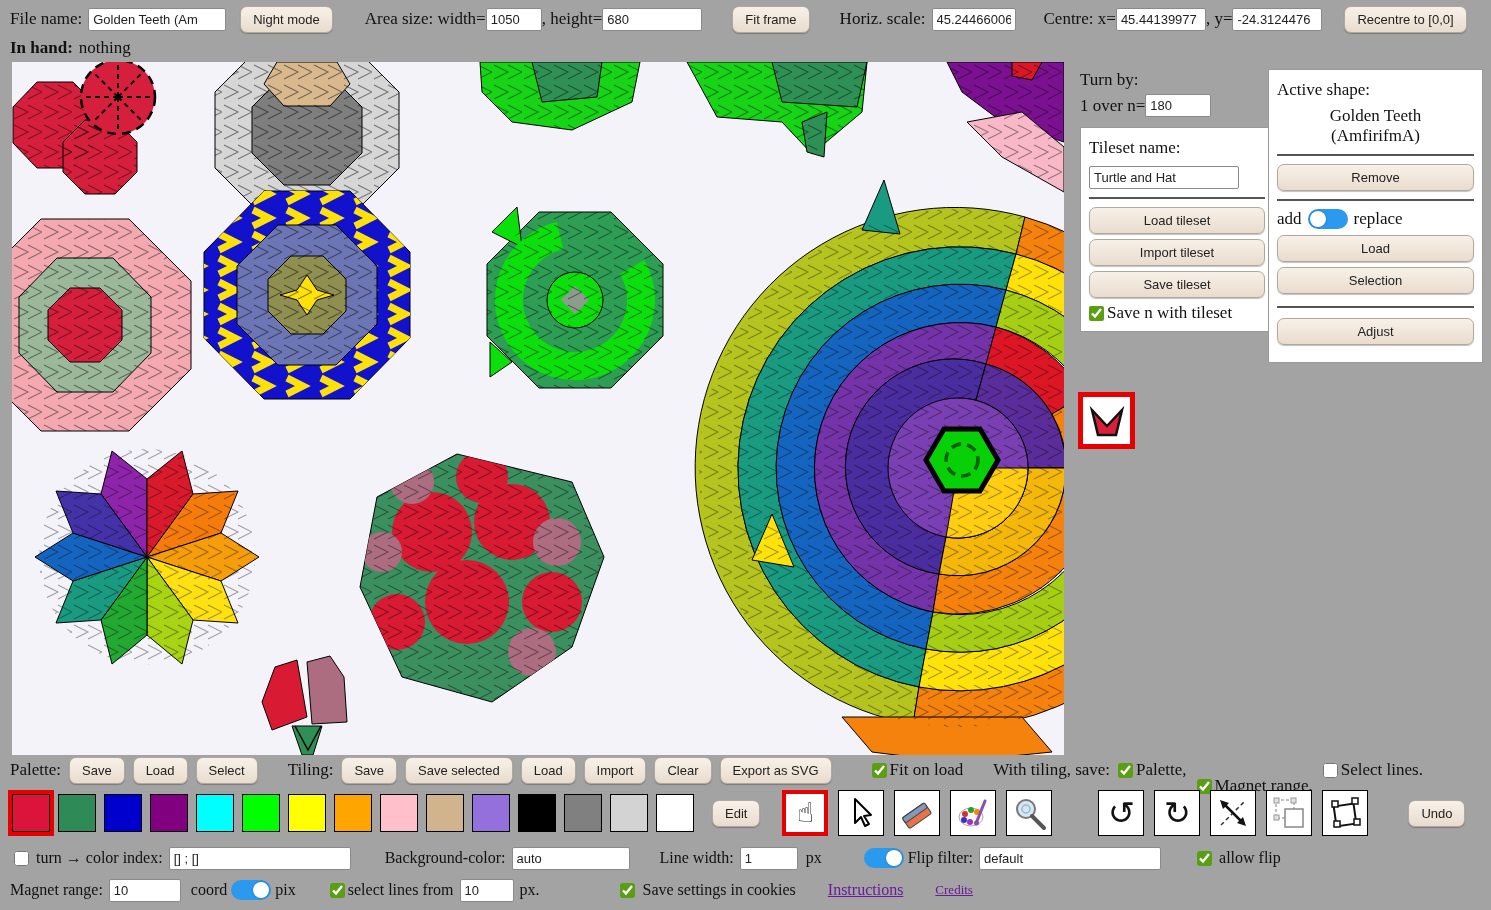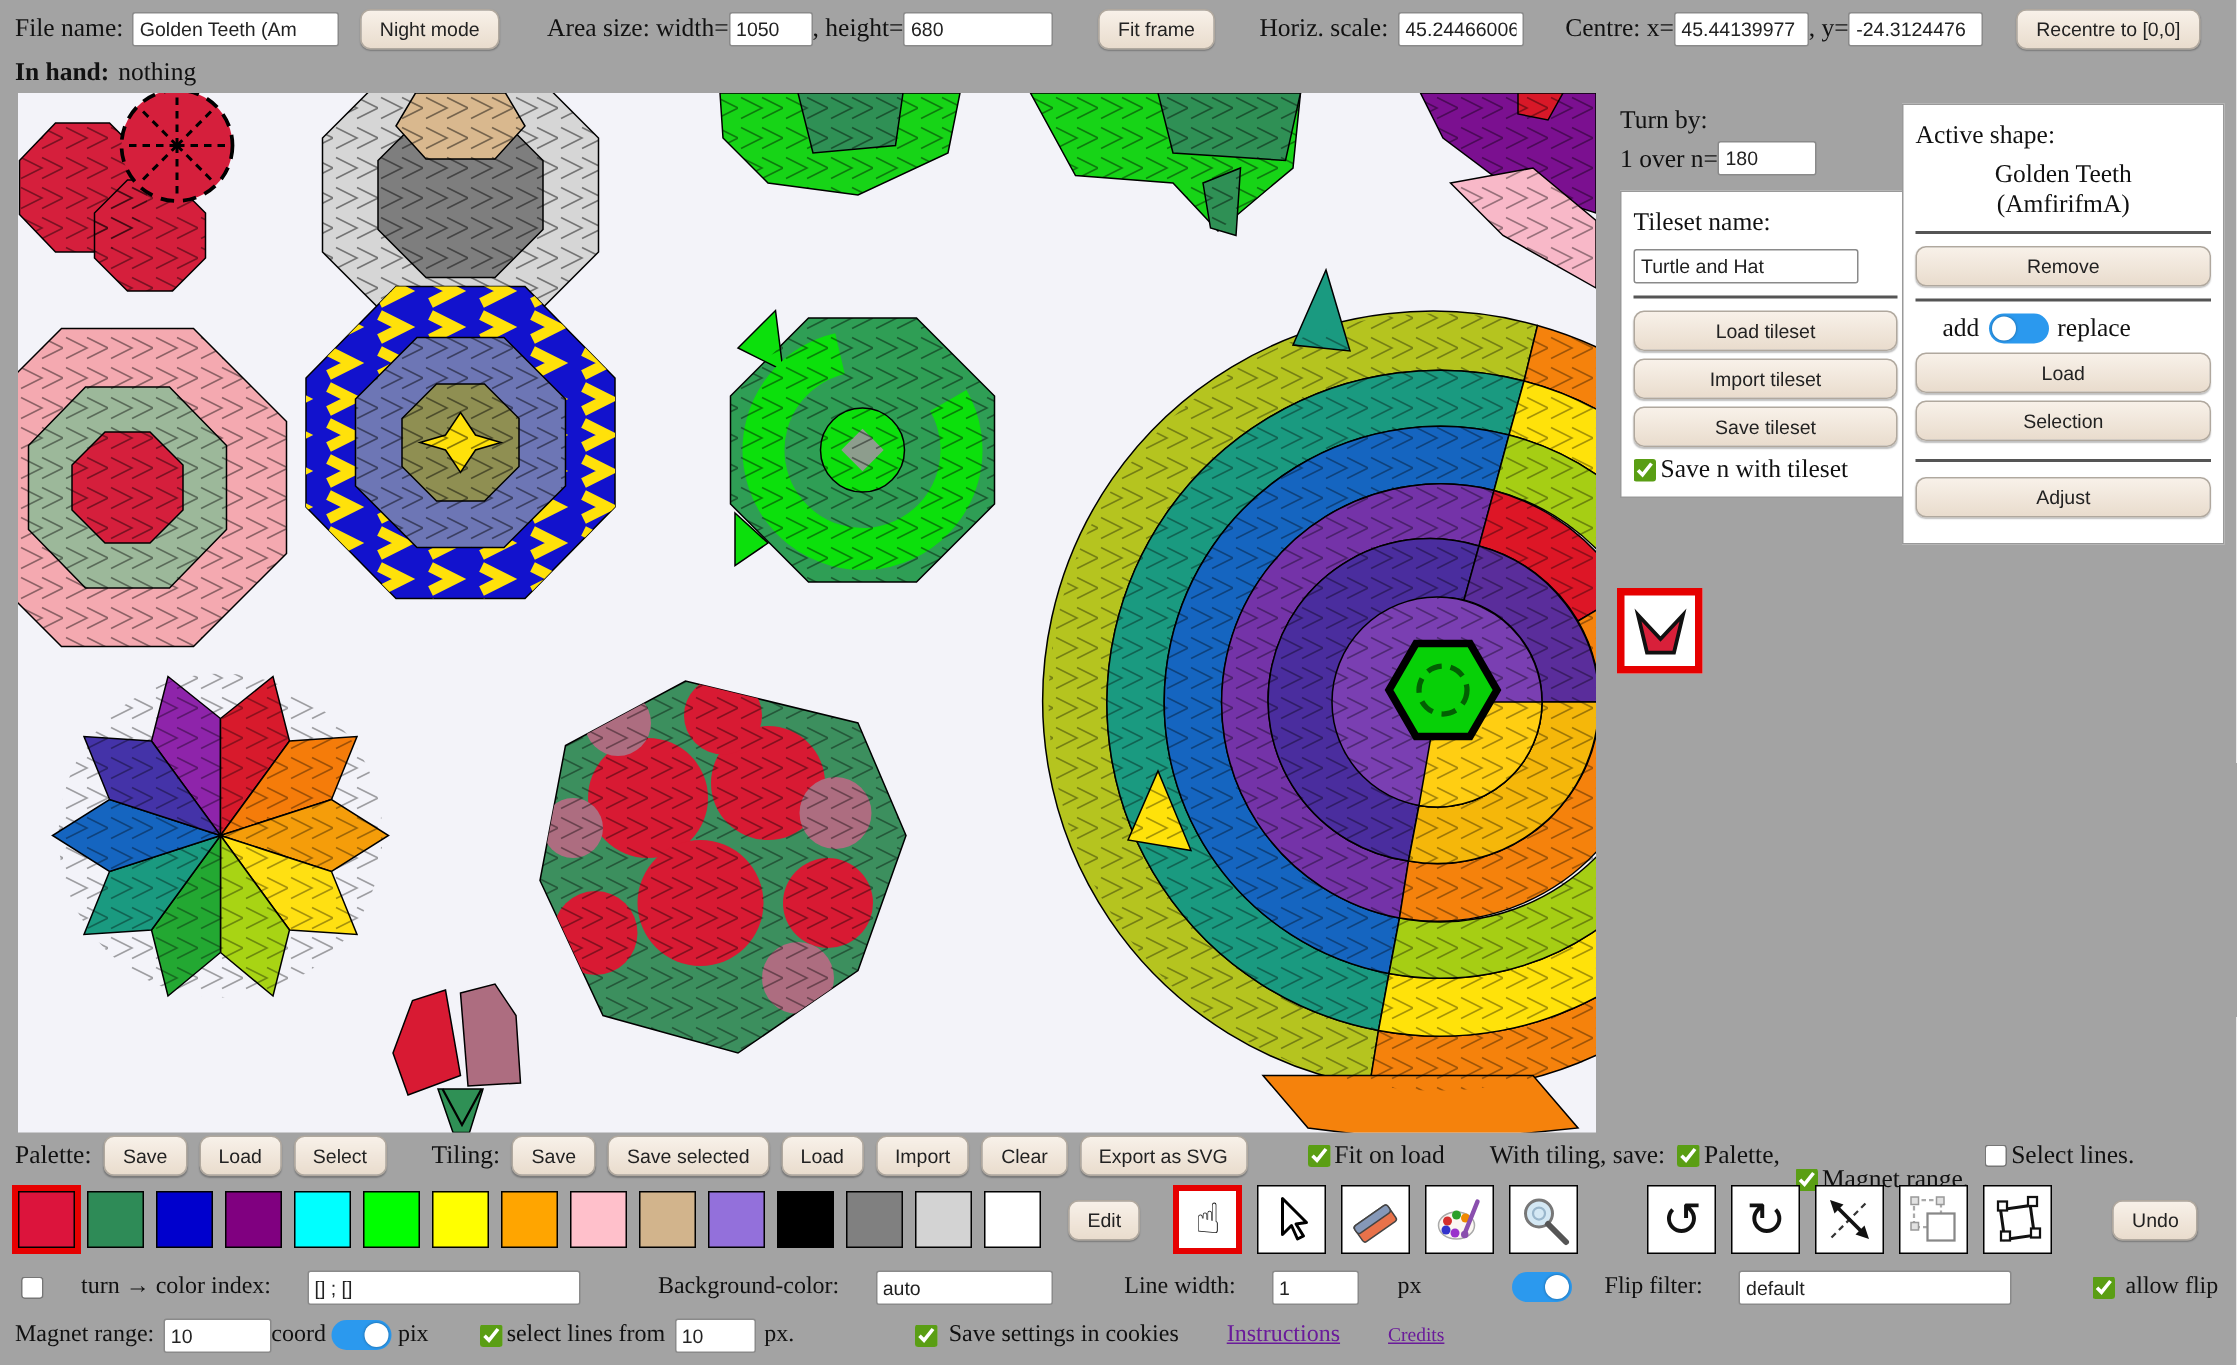--- a/index.html
+++ b/index.html
@@ -235,21 +235,21 @@
     </label>
   </div>
 
   <div class="panel" style="left:1268px;top:69px;width:197px;padding:10px 8px 12px;">
     <div class="lbl">Active shape:</div>
     <div class="lbl" style="text-align:center;margin-top:6px;">Golden Teeth</div>
     <div class="lbl" style="text-align:center;">(AmfirifmA)</div>
     <hr>
     <button class="btn pbtn">Remove</button>
     <hr>
-    <div style="display:flex;align-items:center;gap:6px;margin:6px 18px;">
+    <div style="display:flex;align-items:center;gap:6px;margin:6px 0;">
       <span class="lbl">add</span>
       <span class="toggle left"></span>
       <span class="lbl">replace</span>
     </div>
     <button class="btn pbtn">Load</button>
     <button class="btn pbtn">Selection</button>
     <hr style="margin-top:12px;">
     <button class="btn pbtn" style="margin-top:10px;">Adjust</button>
   </div>
 
@@ -379,42 +379,42 @@
           <rect x="25" y="3" width="6" height="6" fill="#fff" stroke="#111" stroke-width="1.5"></rect>
           <rect x="7" y="26" width="6" height="6" fill="#fff" stroke="#111" stroke-width="1.5"></rect>
           <rect x="27" y="24" width="6" height="6" fill="#fff" stroke="#111" stroke-width="1.5"></rect>
         </svg>
       </button>
     </div>
 
     <button class="btn" style="margin-left:40px;">Undo</button>
   </div>
 
-  <div class="row sm" style="top:845px;height:26px;left:14px;gap:18px;">
+  <div class="row sm" style="top:845px;height:26px;left:14px;">
     <input type="checkbox" class="chk" style="">
     <span class="lbl sm" style="margin-left:4px;">turn → color index:</span>
     <input class="inp" style="width: 172px; margin-left: 6px;" value="[] ; []">
     <span class="lbl sm" style="margin-left:34px;">Background-color:</span>
     <input class="inp" style="width: 108px; margin-left: 6px;" value="auto">
     <span class="lbl sm" style="margin-left:30px;">Line width:</span>
     <input class="inp" style="width: 48px; margin-left: 6px;" value="1">
     <span class="lbl sm" style="margin-left:8px;">px</span>
     <span class="toggle right" style="margin-left:42px;"></span>
     <span class="lbl sm" style="margin-left:4px;">Flip filter:</span>
     <input class="inp" style="width: 172px; margin-left: 6px;" value="default">
     <label style="display:flex;align-items:center;margin-left:36px;">
       <input type="checkbox" class="chk" checked="" style="">
       <span class="lbl sm" style="margin-left:4px;">allow flip</span>
     </label>
   </div>
 
   <div class="row sm" style="top:877px;height:26px;">
     <span class="lbl sm">Magnet range:</span>
     <input class="inp" style="width: 62px; margin-left: 6px;" value="10">
-    <span class="lbl sm" style="">coord</span>
+    <span class="lbl sm" style="margin-left:10px;">coord</span>
     <span class="toggle right" style="margin-left:4px;"></span>
     <span class="lbl sm" style="margin-left:4px;font-weight:normal;">pix</span>
     <label style="display:flex;align-items:center;margin-left:34px;">
       <input type="checkbox" class="chk" checked="" style="">
       <span class="lbl sm">select lines from</span>
     </label>
     <input class="inp" style="width: 44px; margin-left: 6px;" value="10">
     <span class="lbl sm" style="margin-left:6px;">px.</span>
     <label style="display:flex;align-items:center;margin-left:80px;">
       <input type="checkbox" class="chk" checked="" style="">

